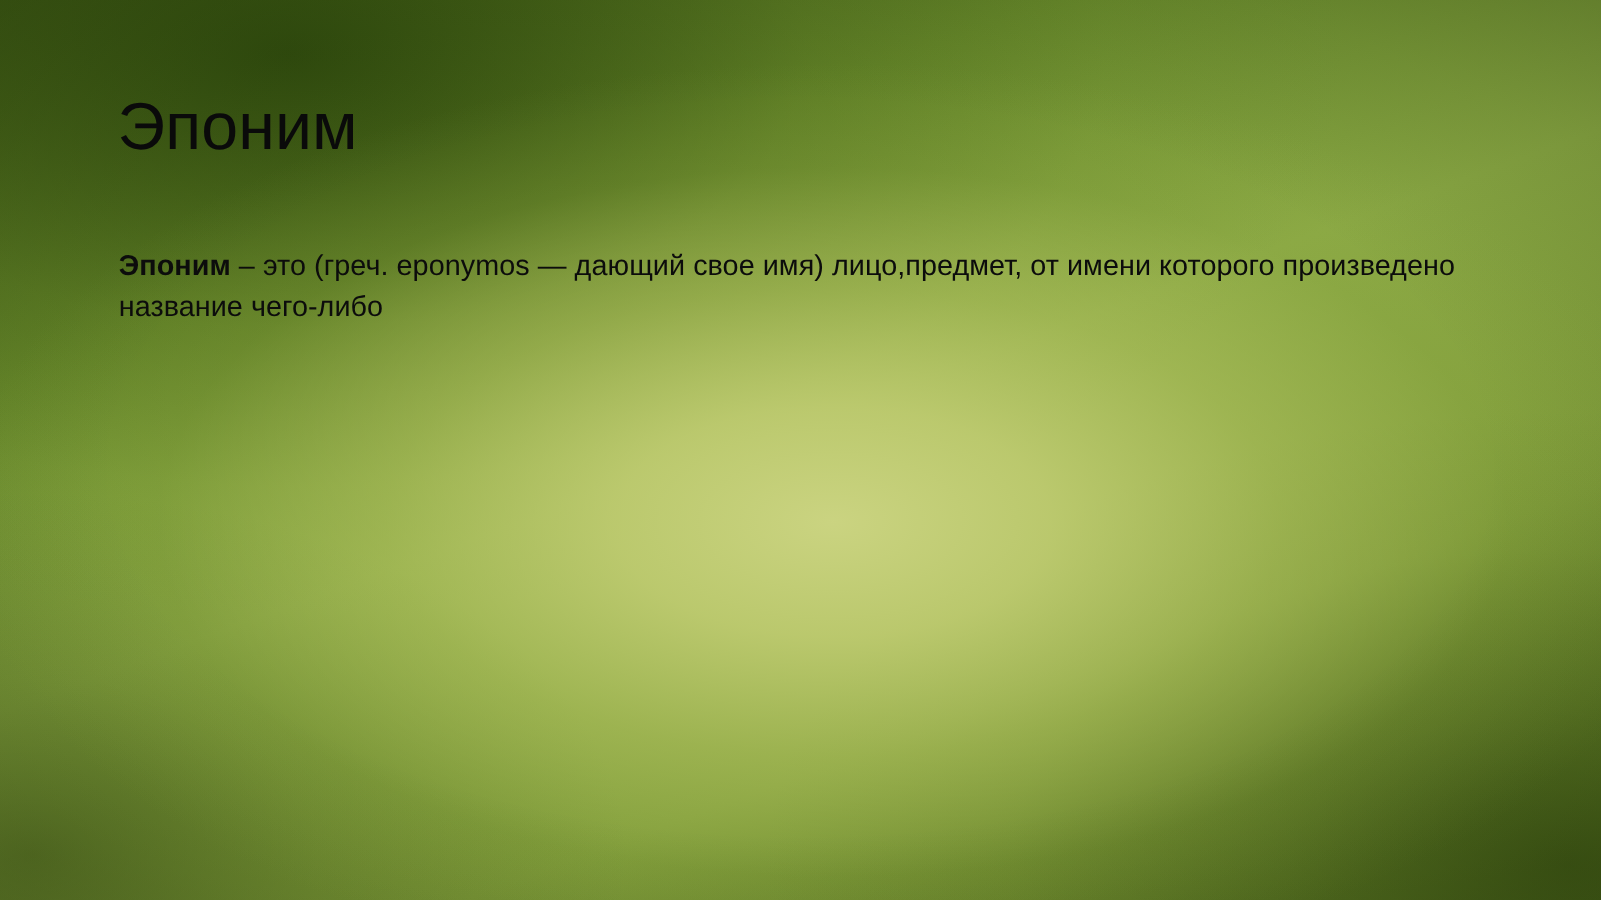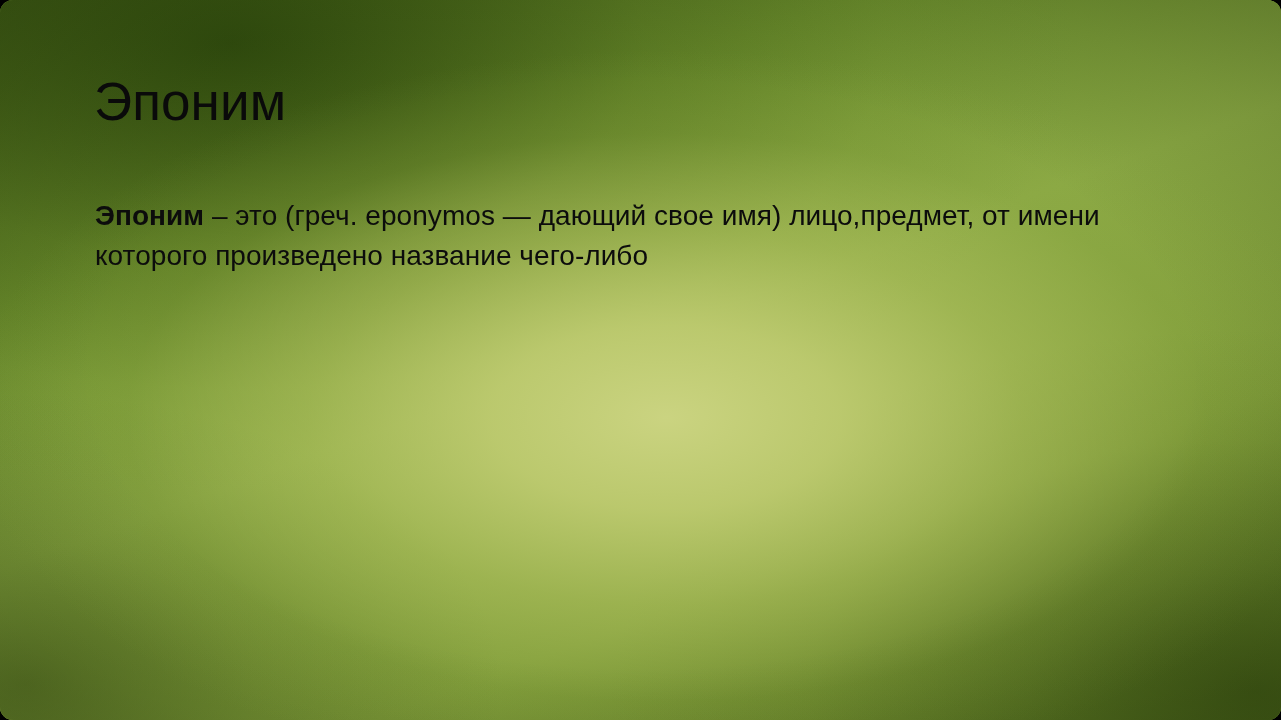--- a/index.html
+++ b/index.html
@@ -11,21 +11,20 @@
   body {
     font-family: "Liberation Sans", "DejaVu Sans", sans-serif;
   }
 
   .slide {
     position: relative;
     width: 1281px;
     height: 720px;
     overflow: hidden;
     background-color: #7d9a36;
-    border-radius: 13px;
   }
 
   
   .slide-bg {
     position: absolute;
     inset: 0;
     background:
       radial-gradient(ellipse 62% 58% at 52% 58%,
           rgba(206,214,132,0.95) 0%,
           rgba(196,207,117,0.85) 22%,
@@ -82,21 +81,21 @@
     color: #0a0a0a;
     letter-spacing: 0.1px;
     white-space: pre-wrap;
   }
 
   .slide-body {
     position: absolute;
     left: 95px;
     top: 196px;
     width: 1095px;
-    font-size: 28px;
+    font-size: 23px;
     line-height: 1.42;
     font-weight: 400;
     color: #0c0c0c;
     letter-spacing: 0.05px;
   }
 
   .slide-body .lead {
     font-weight: 700;
   }
 </style>

